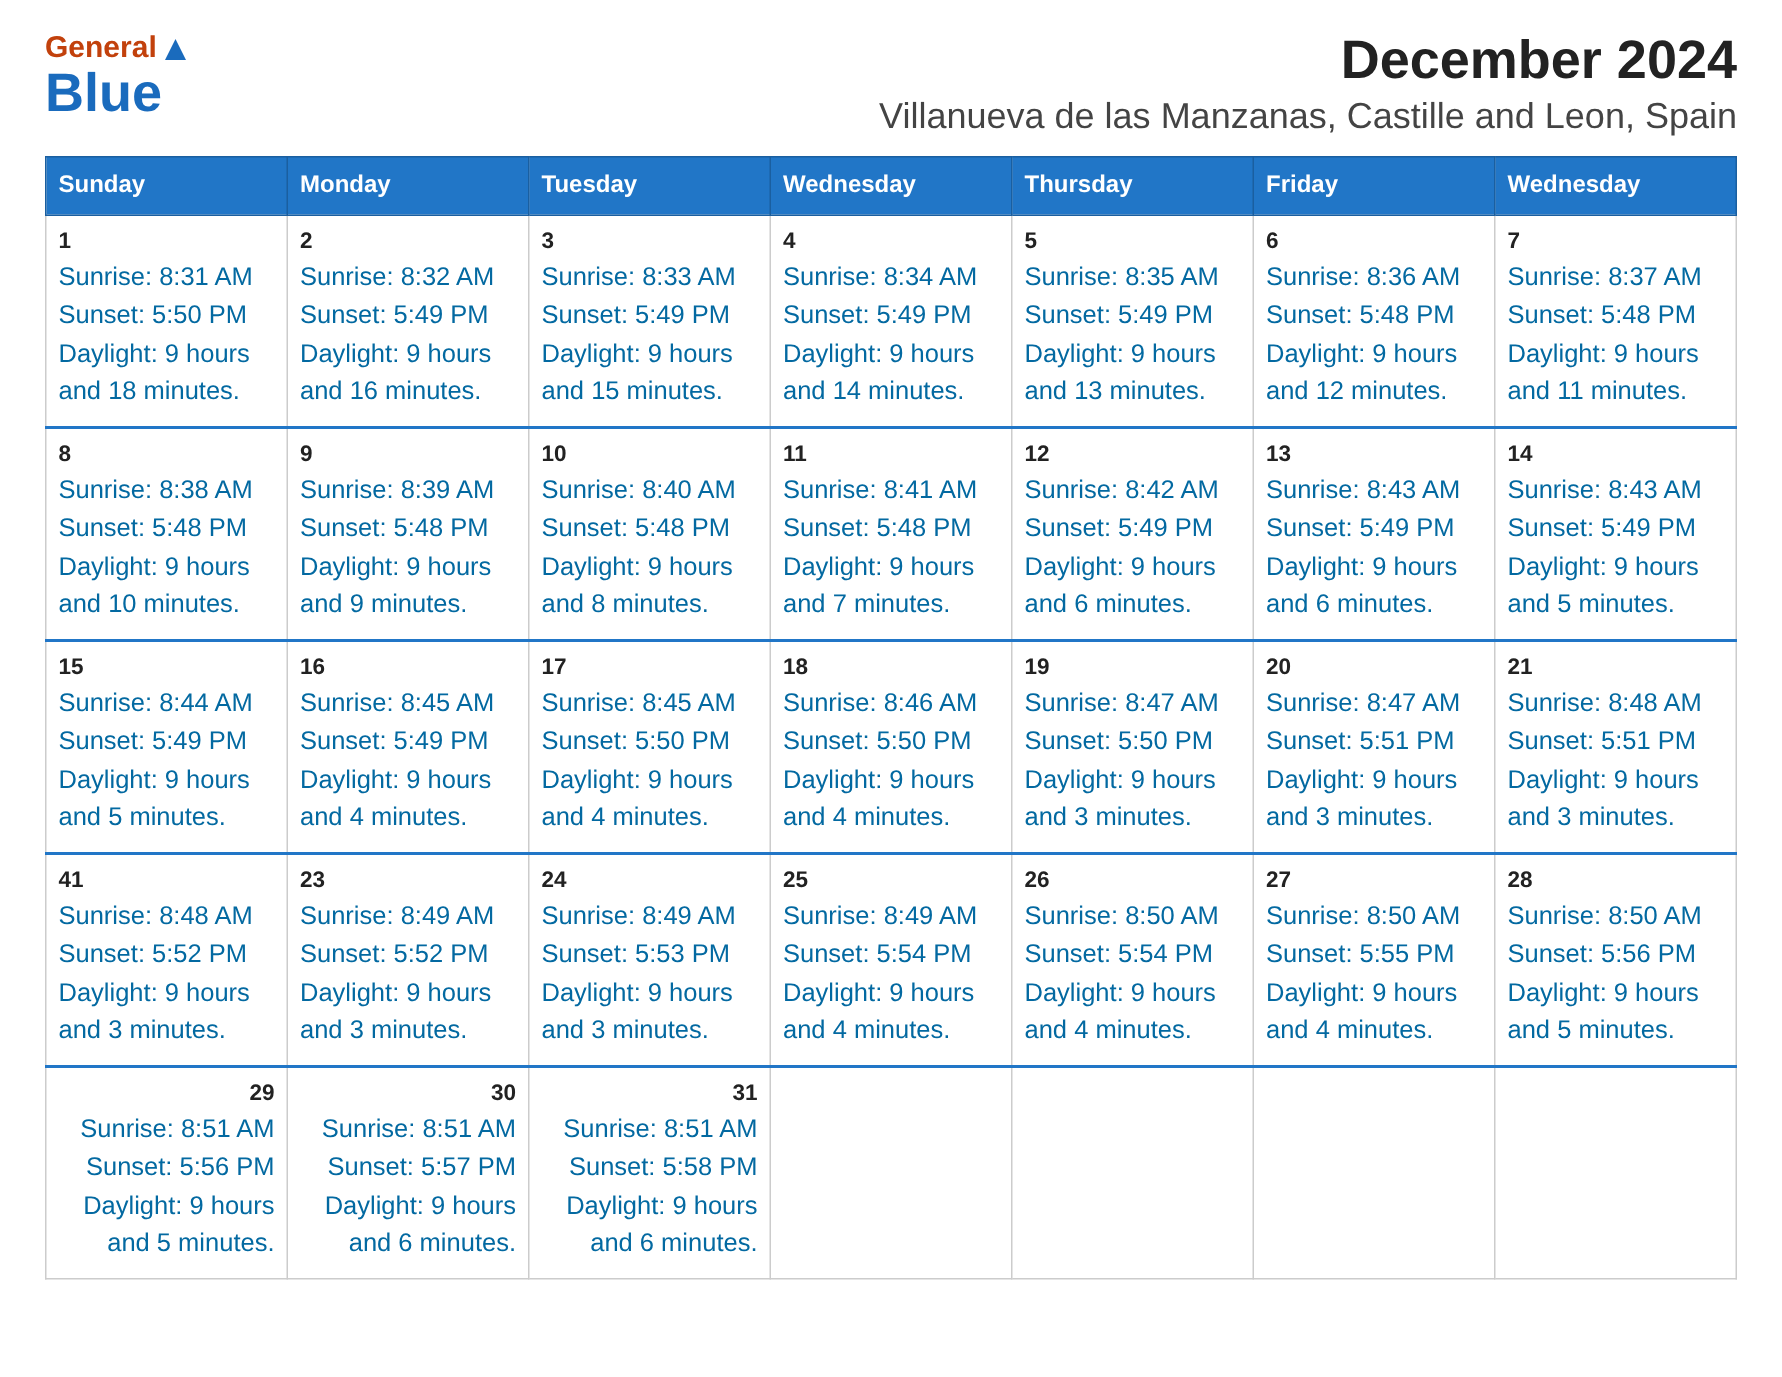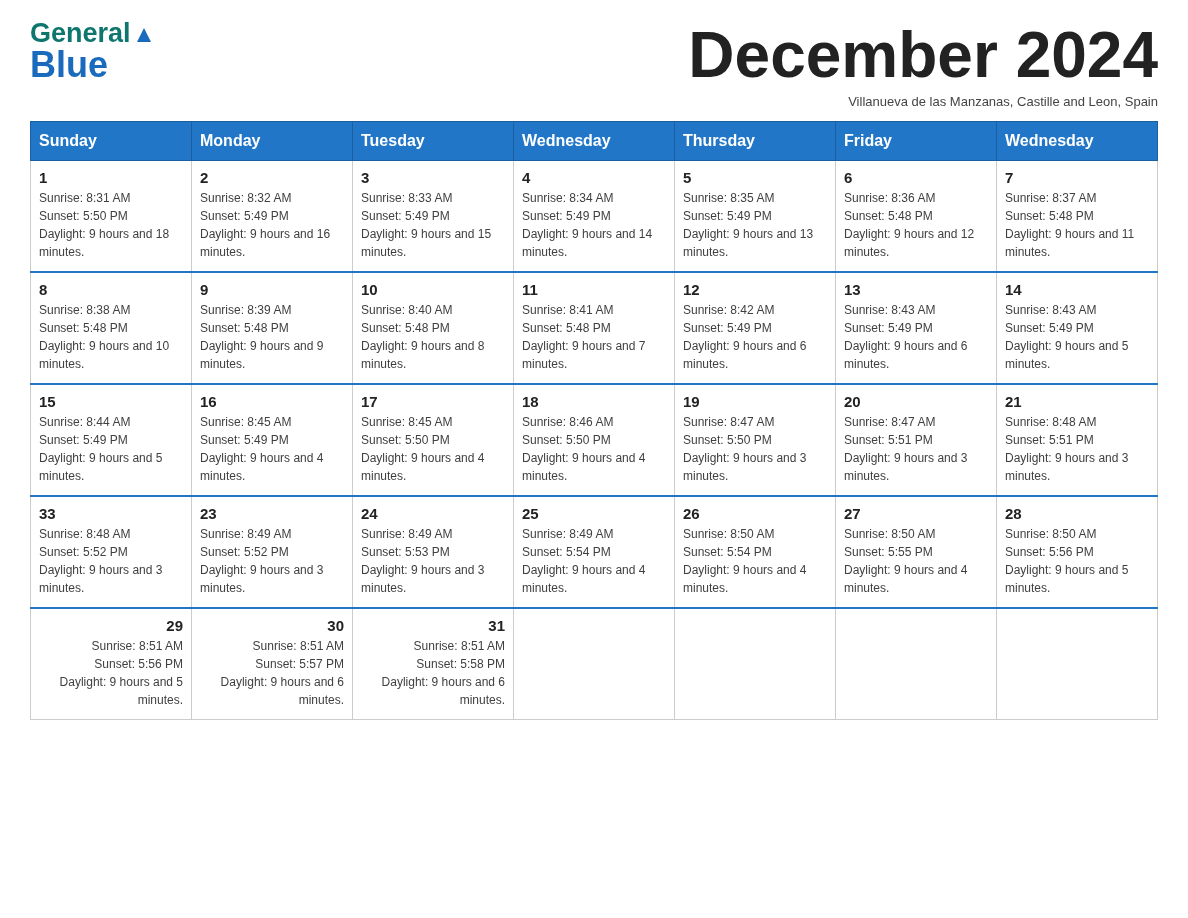--- a/index.html
+++ b/index.html
@@ -15,46 +15,46 @@
       justify-content: space-between;
       align-items: flex-start;
       margin-bottom: 10px;
     }
     .logo {
       display: flex;
       flex-direction: column;
       align-items: flex-start;
     }
     .logo-text-general {
-      font-size: 27px;
-      font-weight: bold;
-      color: #0f766e;
+      font-size: 20px;
+      font-weight: bold;
+      color: #c2410c;
       line-height: 1;
     }
     .logo-text-blue {
       font-size: 36px;
       font-weight: bold;
       color: #1a6bbd;
       line-height: 1;
     }
     .logo-row {
       display: flex;
       align-items: center;
     }
     .title-section {
       text-align: right;
     }
     .month-title {
-      font-size: 64px;
+      font-size: 36px;
       font-weight: bold;
       color: #222;
       line-height: 1.1;
     }
     .subtitle {
-      font-size: 13px;
+      font-size: 24px;
       color: #444;
       margin-top: 4px;
     }
     .calendar {
       width: 100%;
       border-collapse: collapse;
       margin-top: 12px;
       padding-left: 10px;
     }
     .calendar thead tr th {
@@ -75,22 +75,22 @@
       width: 14.28%;
       min-height: 90px;
     }
     .calendar tbody tr td .day-num {
       font-size: 15px;
       font-weight: bold;
       display: block;
       margin-bottom: 3px;
     }
     .calendar tbody tr td .day-info {
-      font-size: 12px;
-      color: #404040;
+      font-size: 17px;
+      color: #0369a1;
       line-height: 1.5;
     }
     .calendar tbody tr {
       border-bottom: 2px solid #2176c7;
     }
     .calendar tbody tr:last-child {
       border-bottom: 1px solid #ccc;
       text-align: right;
     }
     .empty-cell {
@@ -214,21 +214,21 @@
           <span class="day-num">20</span>
           <div class="day-info">Sunrise: 8:47 AM<br>Sunset: 5:51 PM<br>Daylight: 9 hours and 3 minutes.</div>
         </td>
         <td>
           <span class="day-num">21</span>
           <div class="day-info">Sunrise: 8:48 AM<br>Sunset: 5:51 PM<br>Daylight: 9 hours and 3 minutes.</div>
         </td>
       </tr>
       <tr>
         <td>
-          <span class="day-num">33</span>
+          <span class="day-num">41</span>
           <div class="day-info">Sunrise: 8:48 AM<br>Sunset: 5:52 PM<br>Daylight: 9 hours and 3 minutes.</div>
         </td>
         <td>
           <span class="day-num">23</span>
           <div class="day-info">Sunrise: 8:49 AM<br>Sunset: 5:52 PM<br>Daylight: 9 hours and 3 minutes.</div>
         </td>
         <td>
           <span class="day-num">24</span>
           <div class="day-info">Sunrise: 8:49 AM<br>Sunset: 5:53 PM<br>Daylight: 9 hours and 3 minutes.</div>
         </td>

